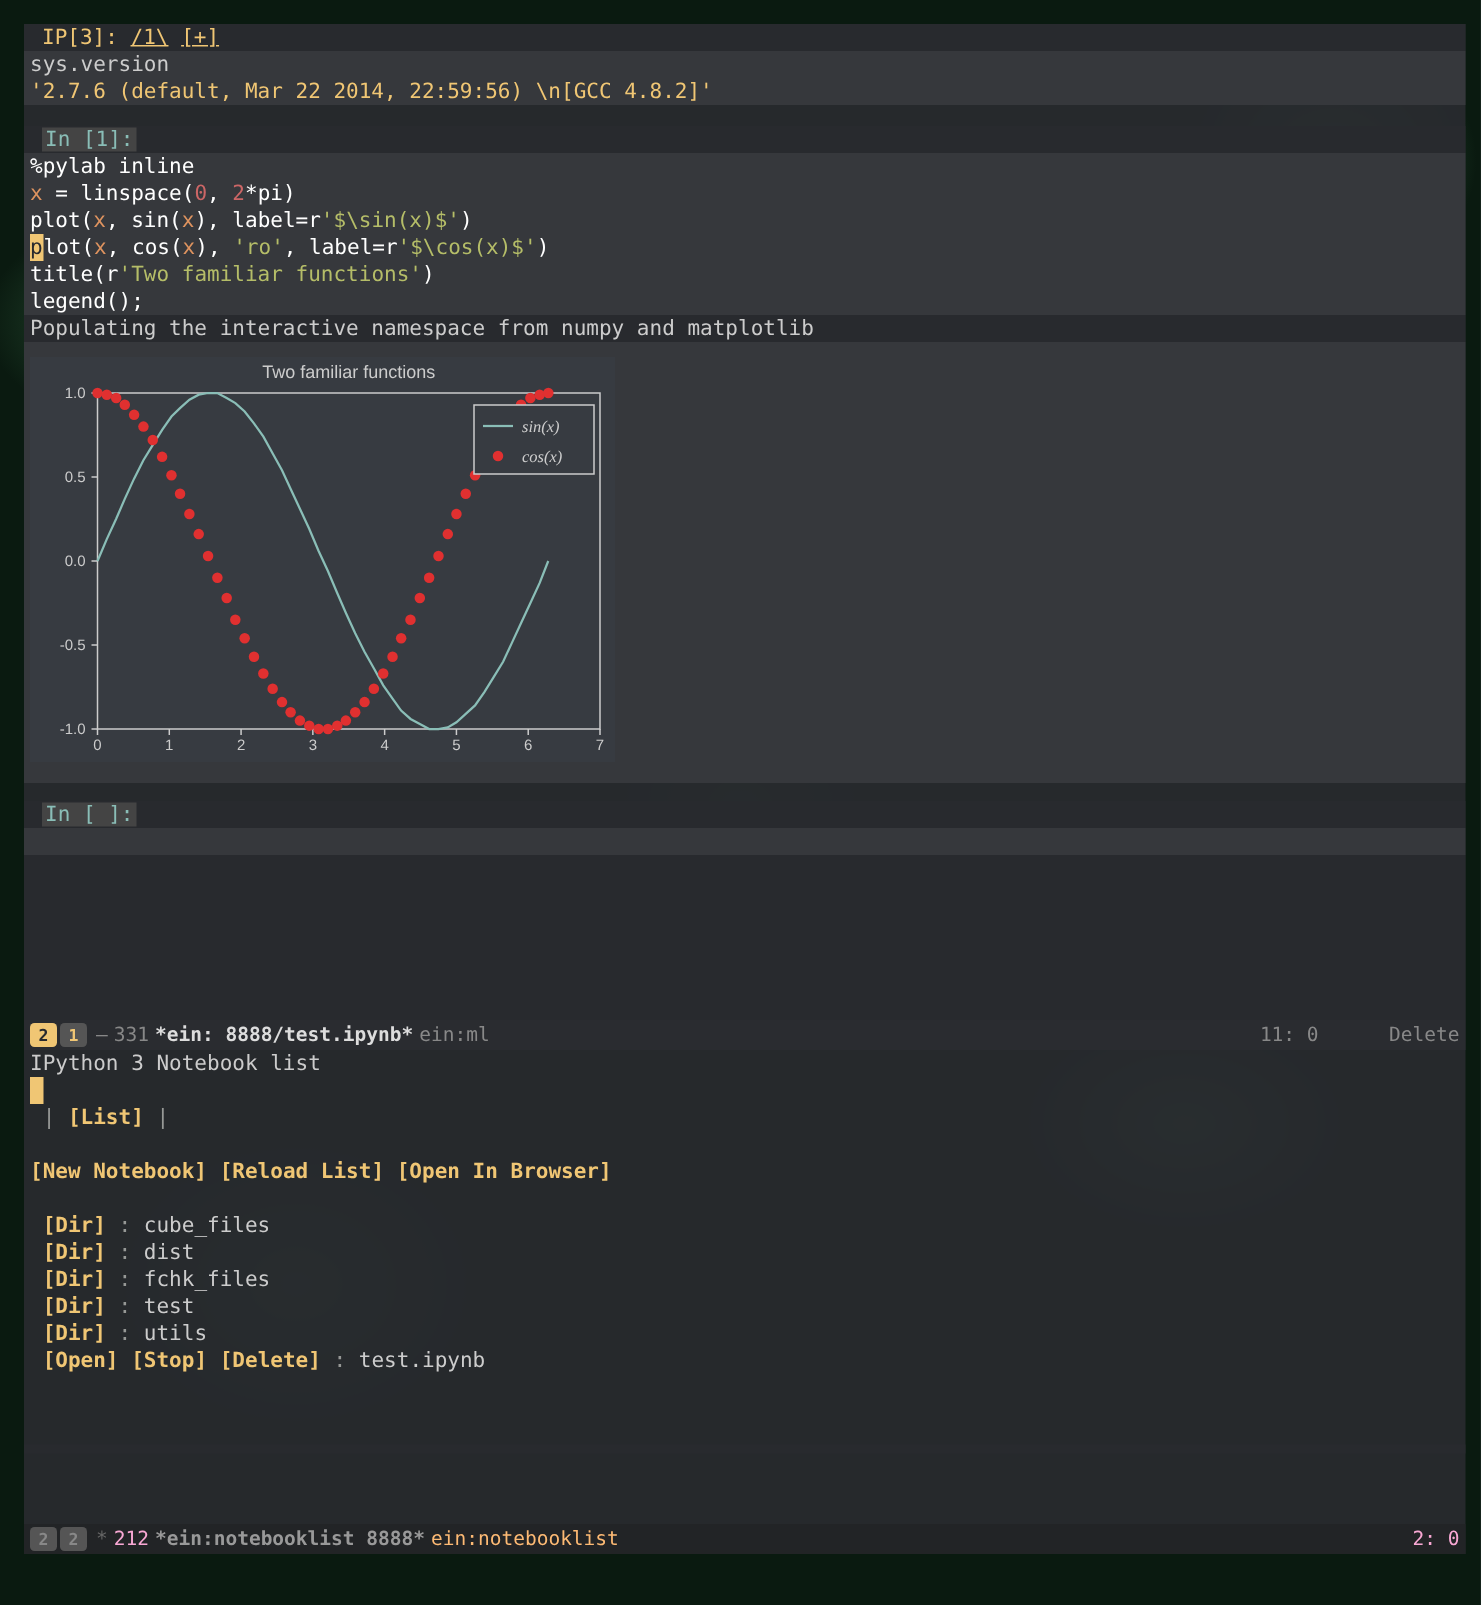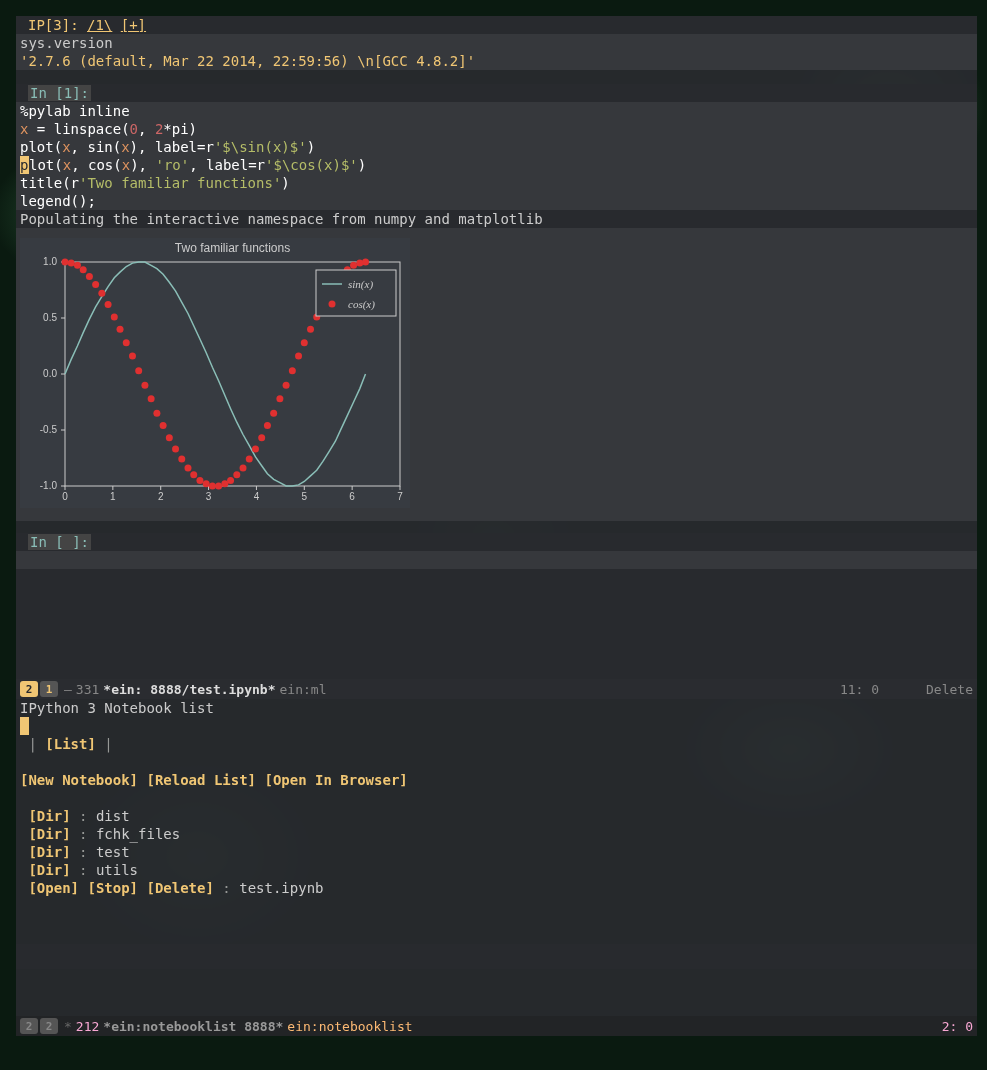--- a/index.html
+++ b/index.html
@@ -281,20 +281,21 @@
       <div><span class="cursor">&nbsp;</span></div>
       <div>
         <span class="gray">&nbsp;| </span>
         <span class="btn-link">[List]</span>
         <span class="gray"> |</span>
       </div>
       <div style="height:18px"></div>
       <div id="nb-actions"><span class="btn-link">[New Notebook]</span> <span class="btn-link">[Reload List]</span> <span class="btn-link">[Open In Browser]</span> </div>
       <div style="height:18px"></div>
       <div id="nb-items">
+          <div class="list-line"> <span class="btn-link">[Dir]</span> <span class="gray">: </span><span>cube_files</span></div>
           <div class="list-line"> <span class="btn-link">[Dir]</span> <span class="gray">: </span><span>dist</span></div>
           <div class="list-line"> <span class="btn-link">[Dir]</span> <span class="gray">: </span><span>fchk_files</span></div>
           <div class="list-line"> <span class="btn-link">[Dir]</span> <span class="gray">: </span><span>test</span></div>
           <div class="list-line"> <span class="btn-link">[Dir]</span> <span class="gray">: </span><span>utils</span></div>
           <div class="list-line"> <span class="btn-link">[Open]</span> <span class="btn-link">[Stop]</span> <span class="btn-link">[Delete]</span> <span class="gray">: </span><span>test.ipynb</span></div>
         </div>
     </div>
     <div class="spacer"></div>
 
     <div class="modeline" style="background:#222426">

